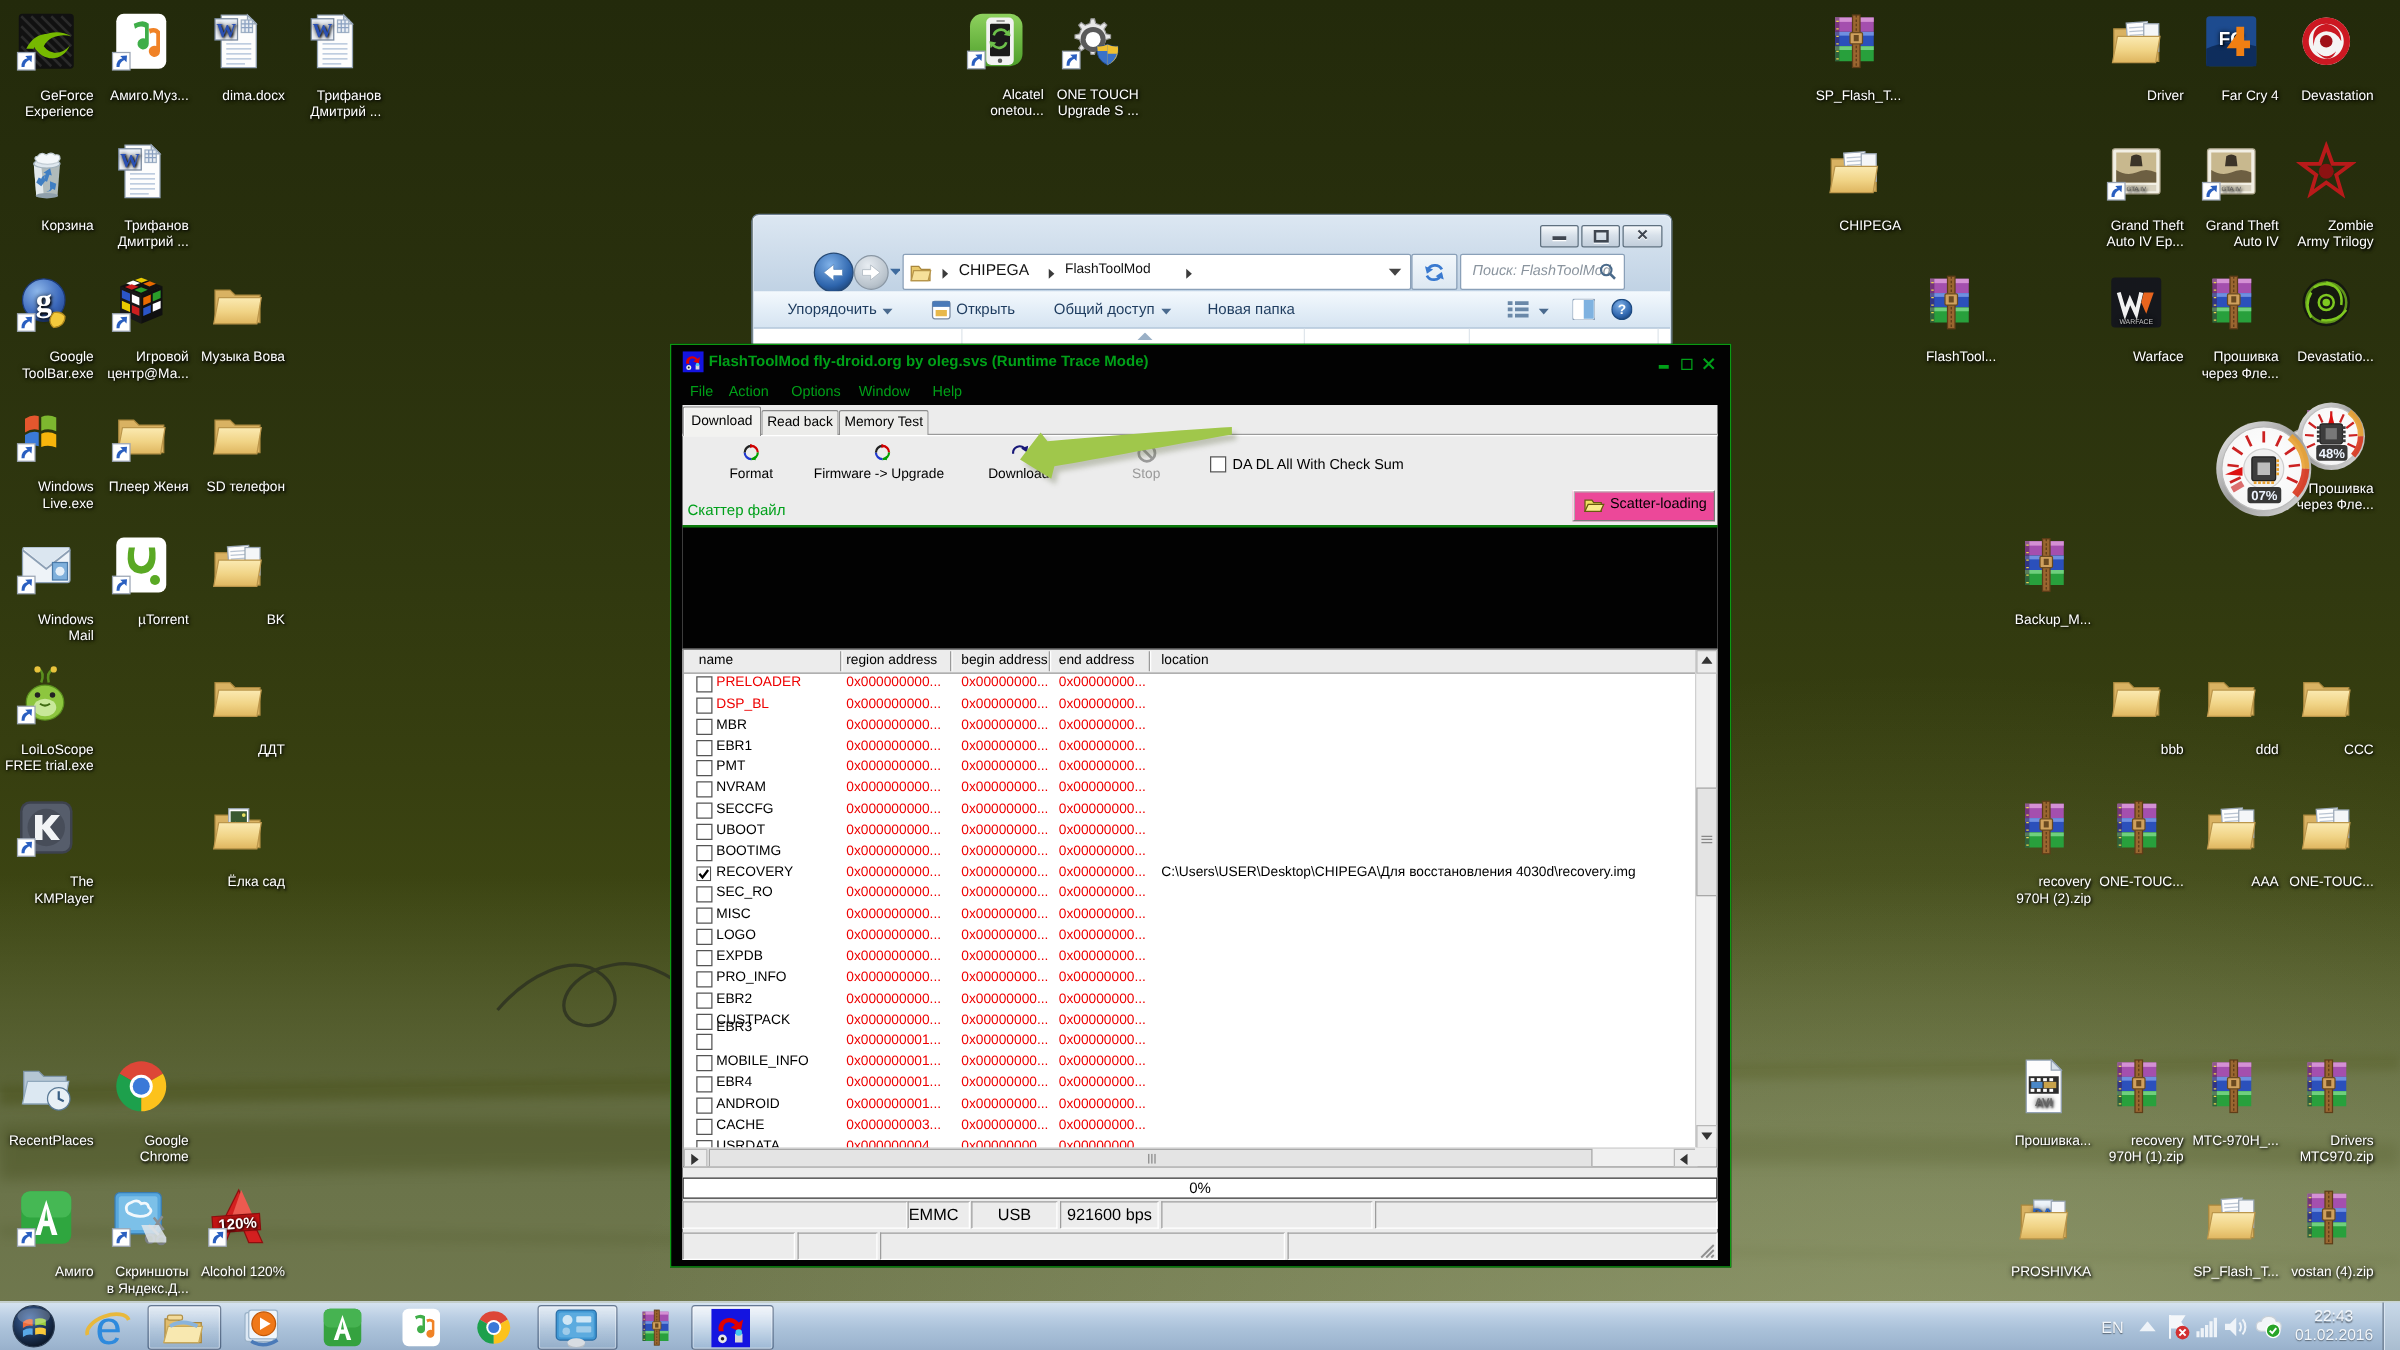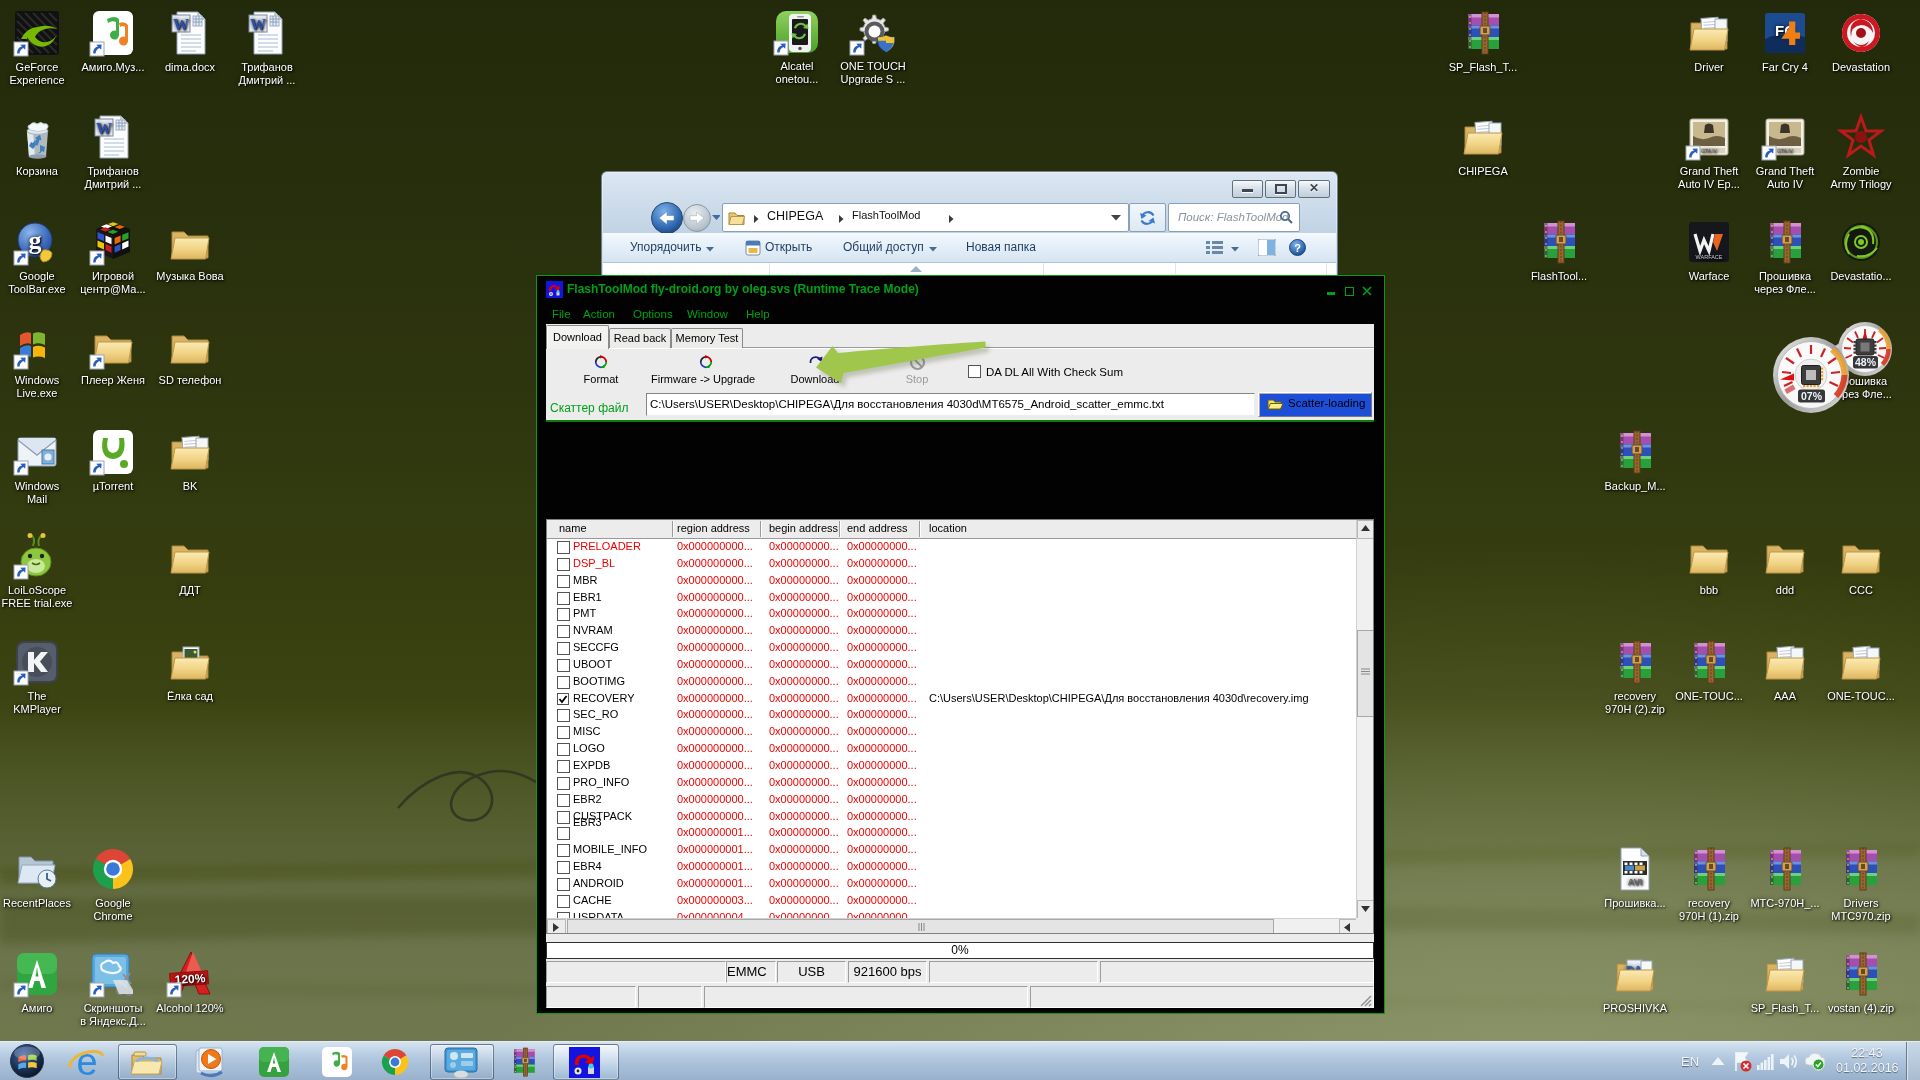--- a/index.html
+++ b/index.html
@@ -1,20 +1,20 @@
 <!DOCTYPE html>
 <html><head><meta charset="utf-8">
 <style>
 html,body{margin:0;padding:0;width:1920px;height:1080px;overflow:hidden;font-family:"Liberation Sans",sans-serif;}
 #scene{position:absolute;left:0;top:0;width:1920px;height:1080px;overflow:hidden;
 background:linear-gradient(180deg,#232a0b 0%,#29300d 22%,#30380f 42%,#373f10 57%,#3e4713 70%,#47501b 80%,#4e5623 100%);}
 .di{position:absolute;width:76px;text-align:center;color:#fff;font-size:11px;line-height:13px;
 text-shadow:1px 1px 2px rgba(0,0,0,.95),0 0 4px rgba(0,0,0,.8);}
 .di svg{display:block;margin:0 auto;}
-.di .lb{margin-top:4px;}
+.di .lb{margin-top:14px;text-align:right;}
 .sb{position:absolute;top:0;height:20px;border:1px solid #fff;border-top-color:#9d9d9d;border-left-color:#9d9d9d;font-size:13px;color:#000}
 .tbt{position:absolute;top:2px;height:34px;border:1px solid rgba(30,50,80,.55);border-radius:3px;background:linear-gradient(rgba(255,255,255,.45),rgba(255,255,255,.12) 50%,rgba(130,160,190,.25));box-shadow:0 0 0 1px rgba(255,255,255,.35) inset}
 .tba{background:linear-gradient(rgba(255,255,255,.75),rgba(230,240,250,.5) 50%,rgba(160,190,220,.5));}
 </style>
 </head>
 <body>
 <div id="scene">
 <svg width="1920" height="1080" style="position:absolute;left:0;top:0">
 <defs>
         <linearGradient id="low" x1="0" y1="0" x2="0" y2="1">
@@ -850,22 +850,21 @@
   <span style="position:absolute;left:214px;top:49px;width:110px;text-align:center">Download</span>
   <svg style="position:absolute;left:363px;top:30px" width="17" height="17">
           <circle cx="8.5" cy="8.5" r="6.5" fill="none" stroke="#9a9a9a" stroke-width="2.2"></circle>
           <line x1="3.8" y1="3.8" x2="13.2" y2="13.2" stroke="#9a9a9a" stroke-width="2.2"></line>
         </svg>
   <span style="position:absolute;left:316px;top:49px;width:110px;text-align:center;color:#9a9a9a">Stop</span>
   <div style="position:absolute;left:422px;top:41px;width:11px;height:11px;background:#fff;border:1px solid #555"></div>
   <span style="position:absolute;left:440px;top:42px;font-size:11.5px">DA DL All With Check Sum</span>
 
   <span style="position:absolute;left:4px;top:77px;font-size:12px;color:#00a01b">Скаттер файл</span>
-  <div style="position:absolute;left:100px;top:69px;width:604px;height:21px;background:#fff;border:1px solid #858585;border-bottom-color:#eee;border-right-color:#eee;padding-left:3px;line-height:21px;font-size:11.5px;color:#000;white-space:nowrap;overflow:hidden">C:\Users\USER\Desktop\CHIPEGA\Для восстановления 4030d\MT6575_Android_scatter_emmc.txt</div>
-  <div style="position:absolute;left:712px;top:68px;width:112px;height:23px;background:#1d4ed8;border:1px solid #7a7a7a;border-top-color:#fff;border-left-color:#fff;box-shadow:1px 1px 0 #b0b0b0 inset;">
+  <div style="position:absolute;left:712px;top:68px;width:112px;height:23px;background:#ec4899;border:1px solid #7a7a7a;border-top-color:#fff;border-left-color:#fff;box-shadow:1px 1px 0 #b0b0b0 inset;">
     <svg style="position:absolute;left:8px;top:4px" width="17" height="14">
             <path d="M1 3 h5.5 l1.5 2 h6 v7 H1 z" fill="#f0e060" stroke="#6a5a10"></path>
             <path d="M1 12 L3.5 6.5 H16 L13.5 12 z" fill="#f8ee8a" stroke="#6a5a10"></path>
           </svg>
     <span style="position:absolute;left:29px;top:4px;font-size:11.5px">Scatter-loading</span>
   </div>
 
   <div style="position:absolute;left:0;top:96px;width:828px;height:99px;background:#020202;border-top:2px solid #0a7a0a"></div>
 
   <div style="position:absolute;left:0;top:195px;width:828px;height:415px;background:#fff;border:1px solid #808080;box-sizing:border-box;overflow:hidden">

